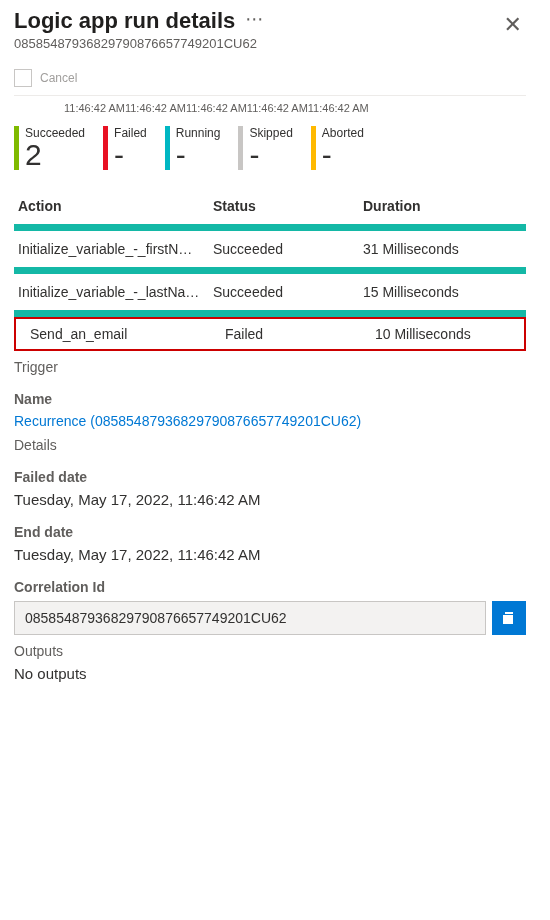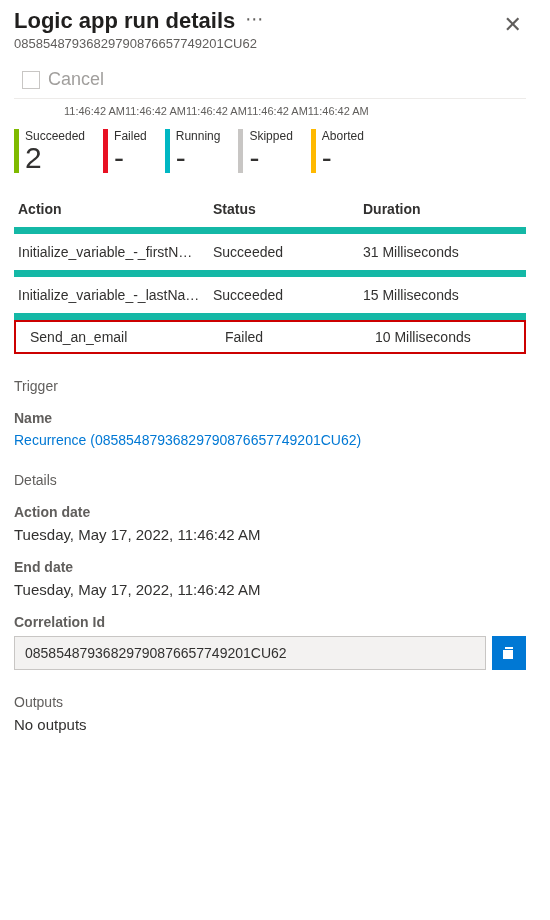--- a/index.html
+++ b/index.html
@@ -51,22 +51,21 @@
 .toolbar {
   margin-top: 18px;
   padding-bottom: 8px;
   border-bottom: 1px solid #edebe9;
 }
 .cancel-row {
   display: flex;
   align-items: center;
   gap: 8px;
   color: #a19f9d;
-  font-size: 18px;
-  margin-left: 8px;
+  font-size: 12px;
 }
 .cancel-box {
   width: 18px;
   height: 18px;
   border: 1px solid #c8c6c4;
 }
 .chart {
   position: relative;
   height: 210px;
   margin-top: 18px;
@@ -132,21 +131,21 @@
 .col-action { flex: 0 0 195px; overflow: hidden; text-overflow: ellipsis; white-space: nowrap; }
 .col-status { flex: 0 0 150px; }
 .col-duration { flex: 1; }
 .row-highlight {
   border: 2px solid #cc0000 !important;
   padding: 7px 14px;
 }
 .section-head {
   font-size: 14px;
   color: #605e5c;
-  margin-top: 24px;
+  margin-top: 8px;
 }
 .section-label {
   font-size: 14px;
   color: #605e5c;
   margin-top: 16px;
   font-weight: bold;
 }
 .section-value {
   font-size: 15px;
   color: #323130;
@@ -277,21 +276,21 @@
           <div class="col-status">Failed</div>
           <div class="col-duration">10 Milliseconds</div>
         </div>
       </div>
 
   <div class="section-head">Trigger</div>
   <div class="section-label">Name</div>
   <a class="link">Recurrence (08585487936829790876657749201CU62)</a>
 
   <div class="section-head">Details</div>
-  <div class="section-label">Action date</div>
+  <div class="section-label">Failed date</div>
   <div class="section-value">Tuesday, May 17, 2022, 11:46:42 AM</div>
   <div class="section-label">End date</div>
   <div class="section-value">Tuesday, May 17, 2022, 11:46:42 AM</div>
   <div class="section-label">Correlation Id</div>
   <div class="input-row">
     <div class="input-box">08585487936829790876657749201CU62</div>
     <div class="copy-btn">
       <svg viewBox="0 0 16 16">
             <path d="M4 2h8v2H4zM2 5h10v9H2zM4 7h6v1H4zM4 9h6v1H4zM4 11h4v1H4z"></path>
           </svg>

